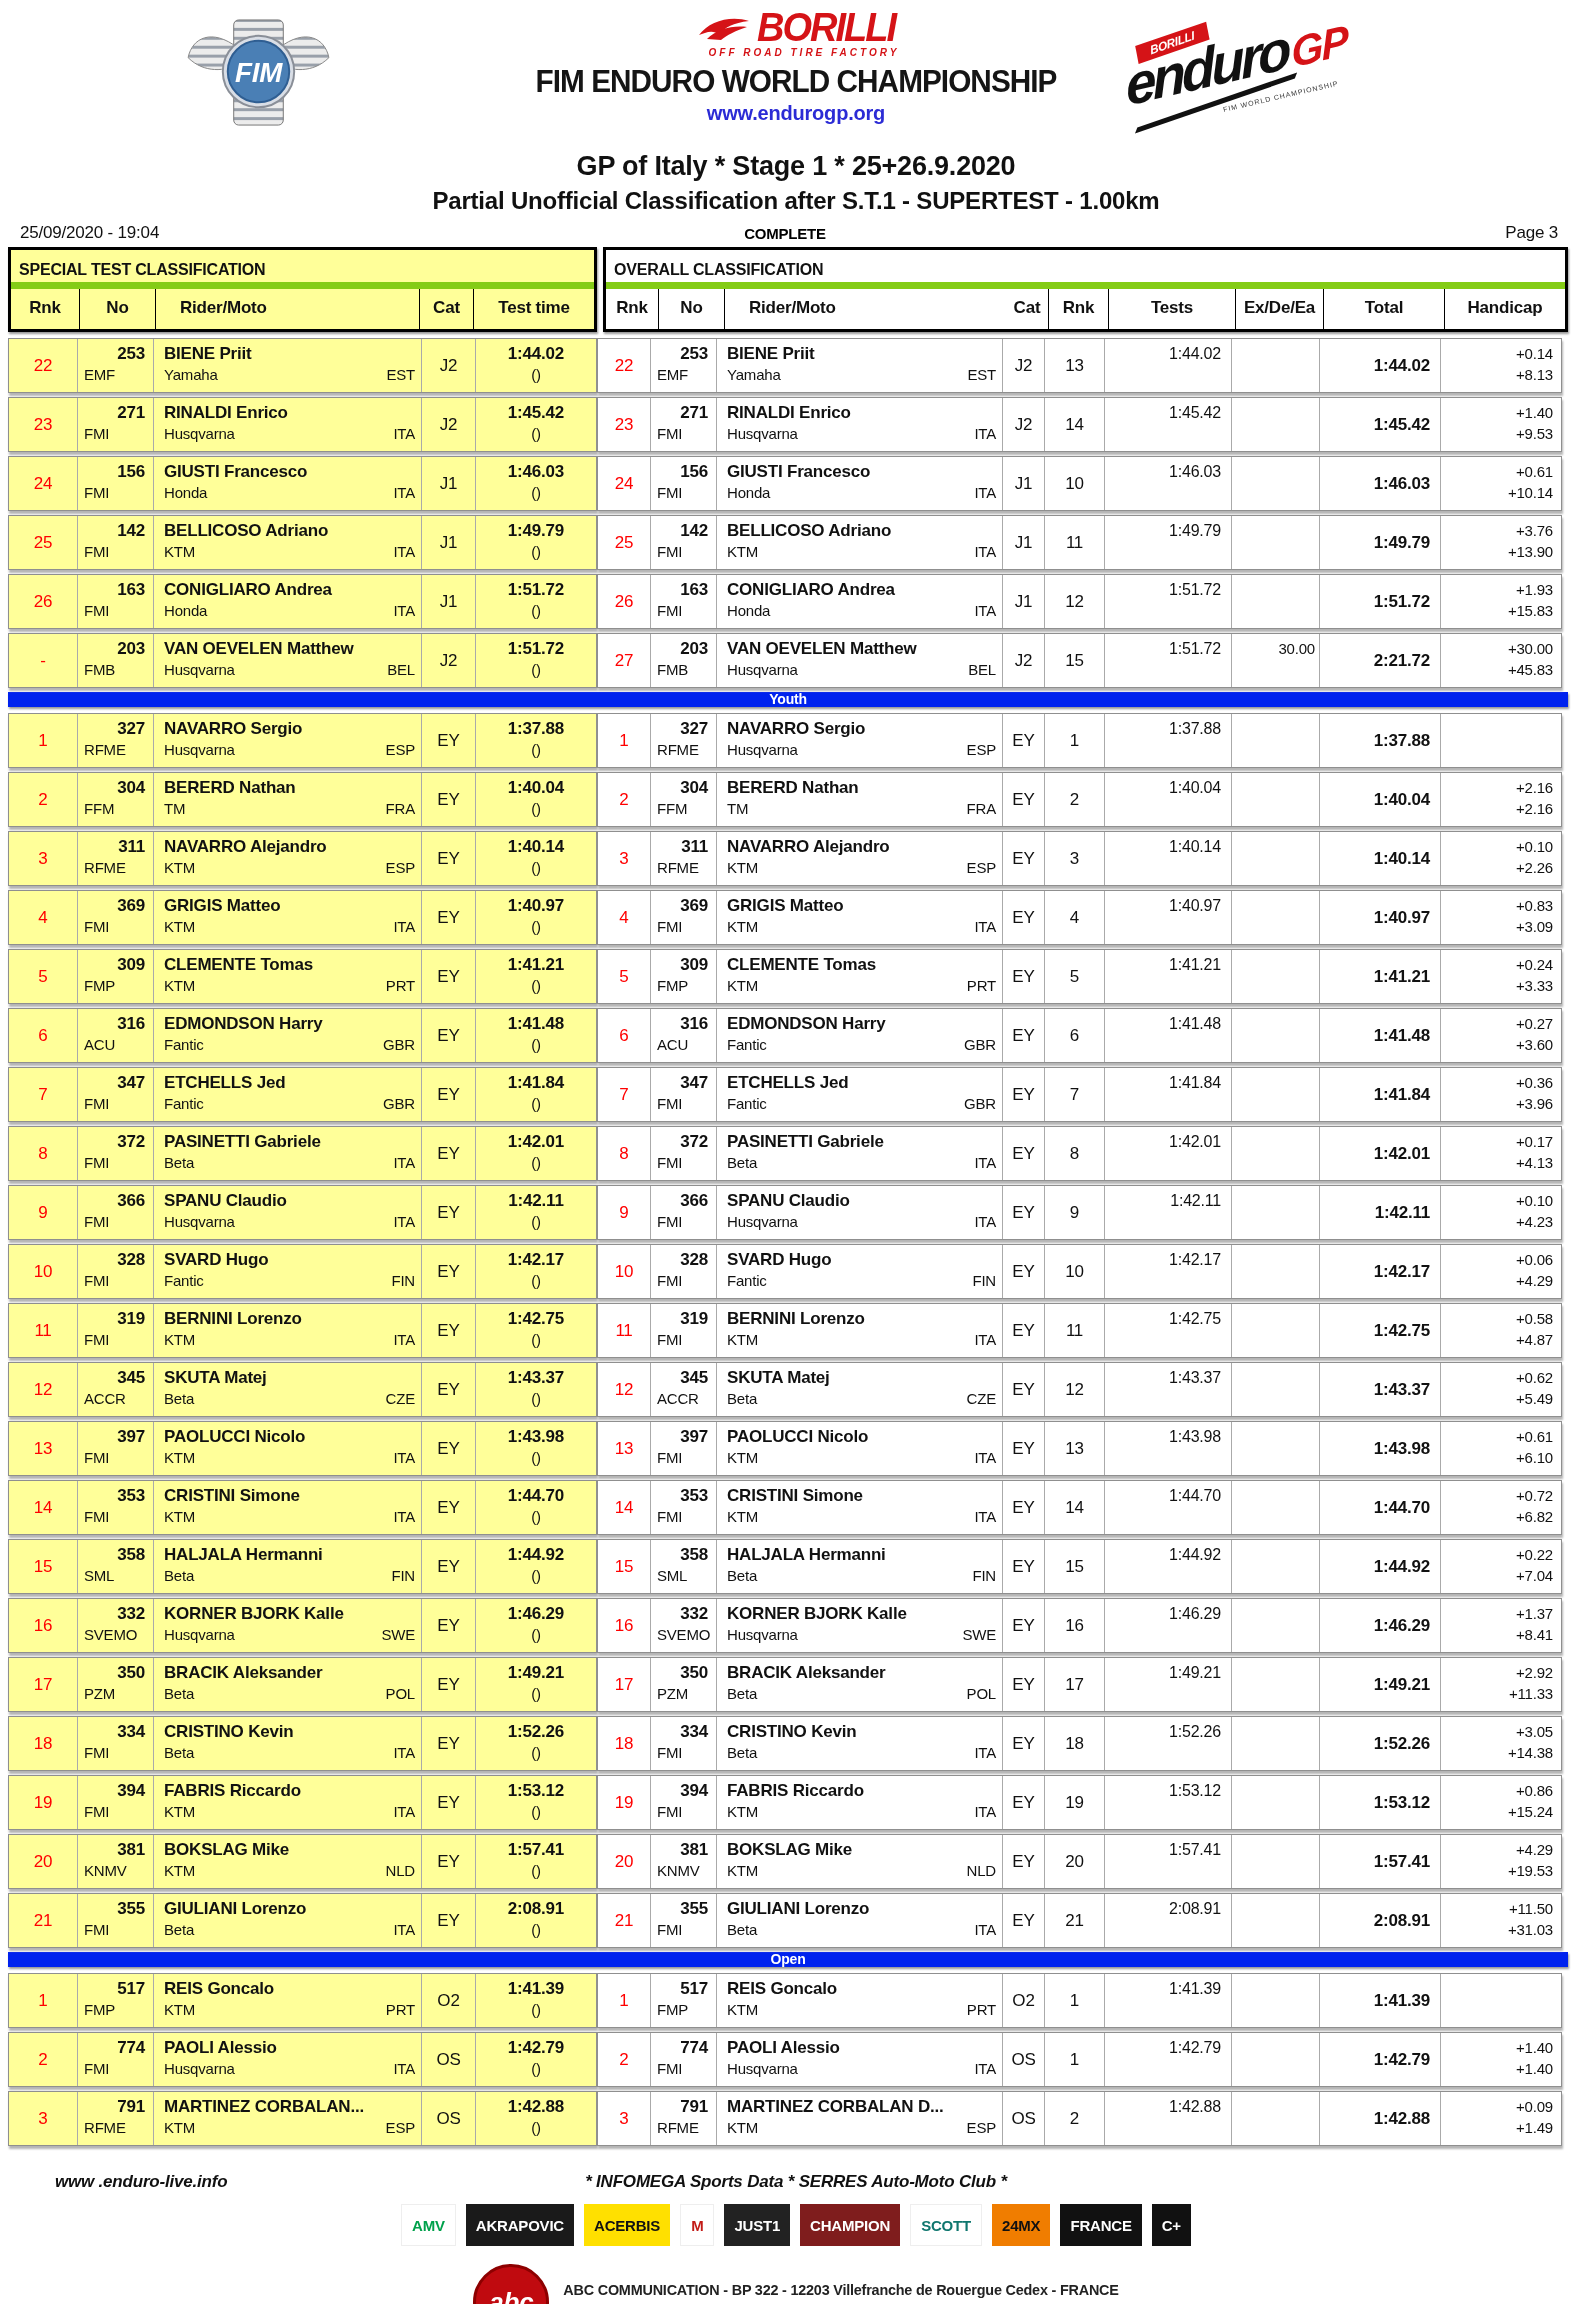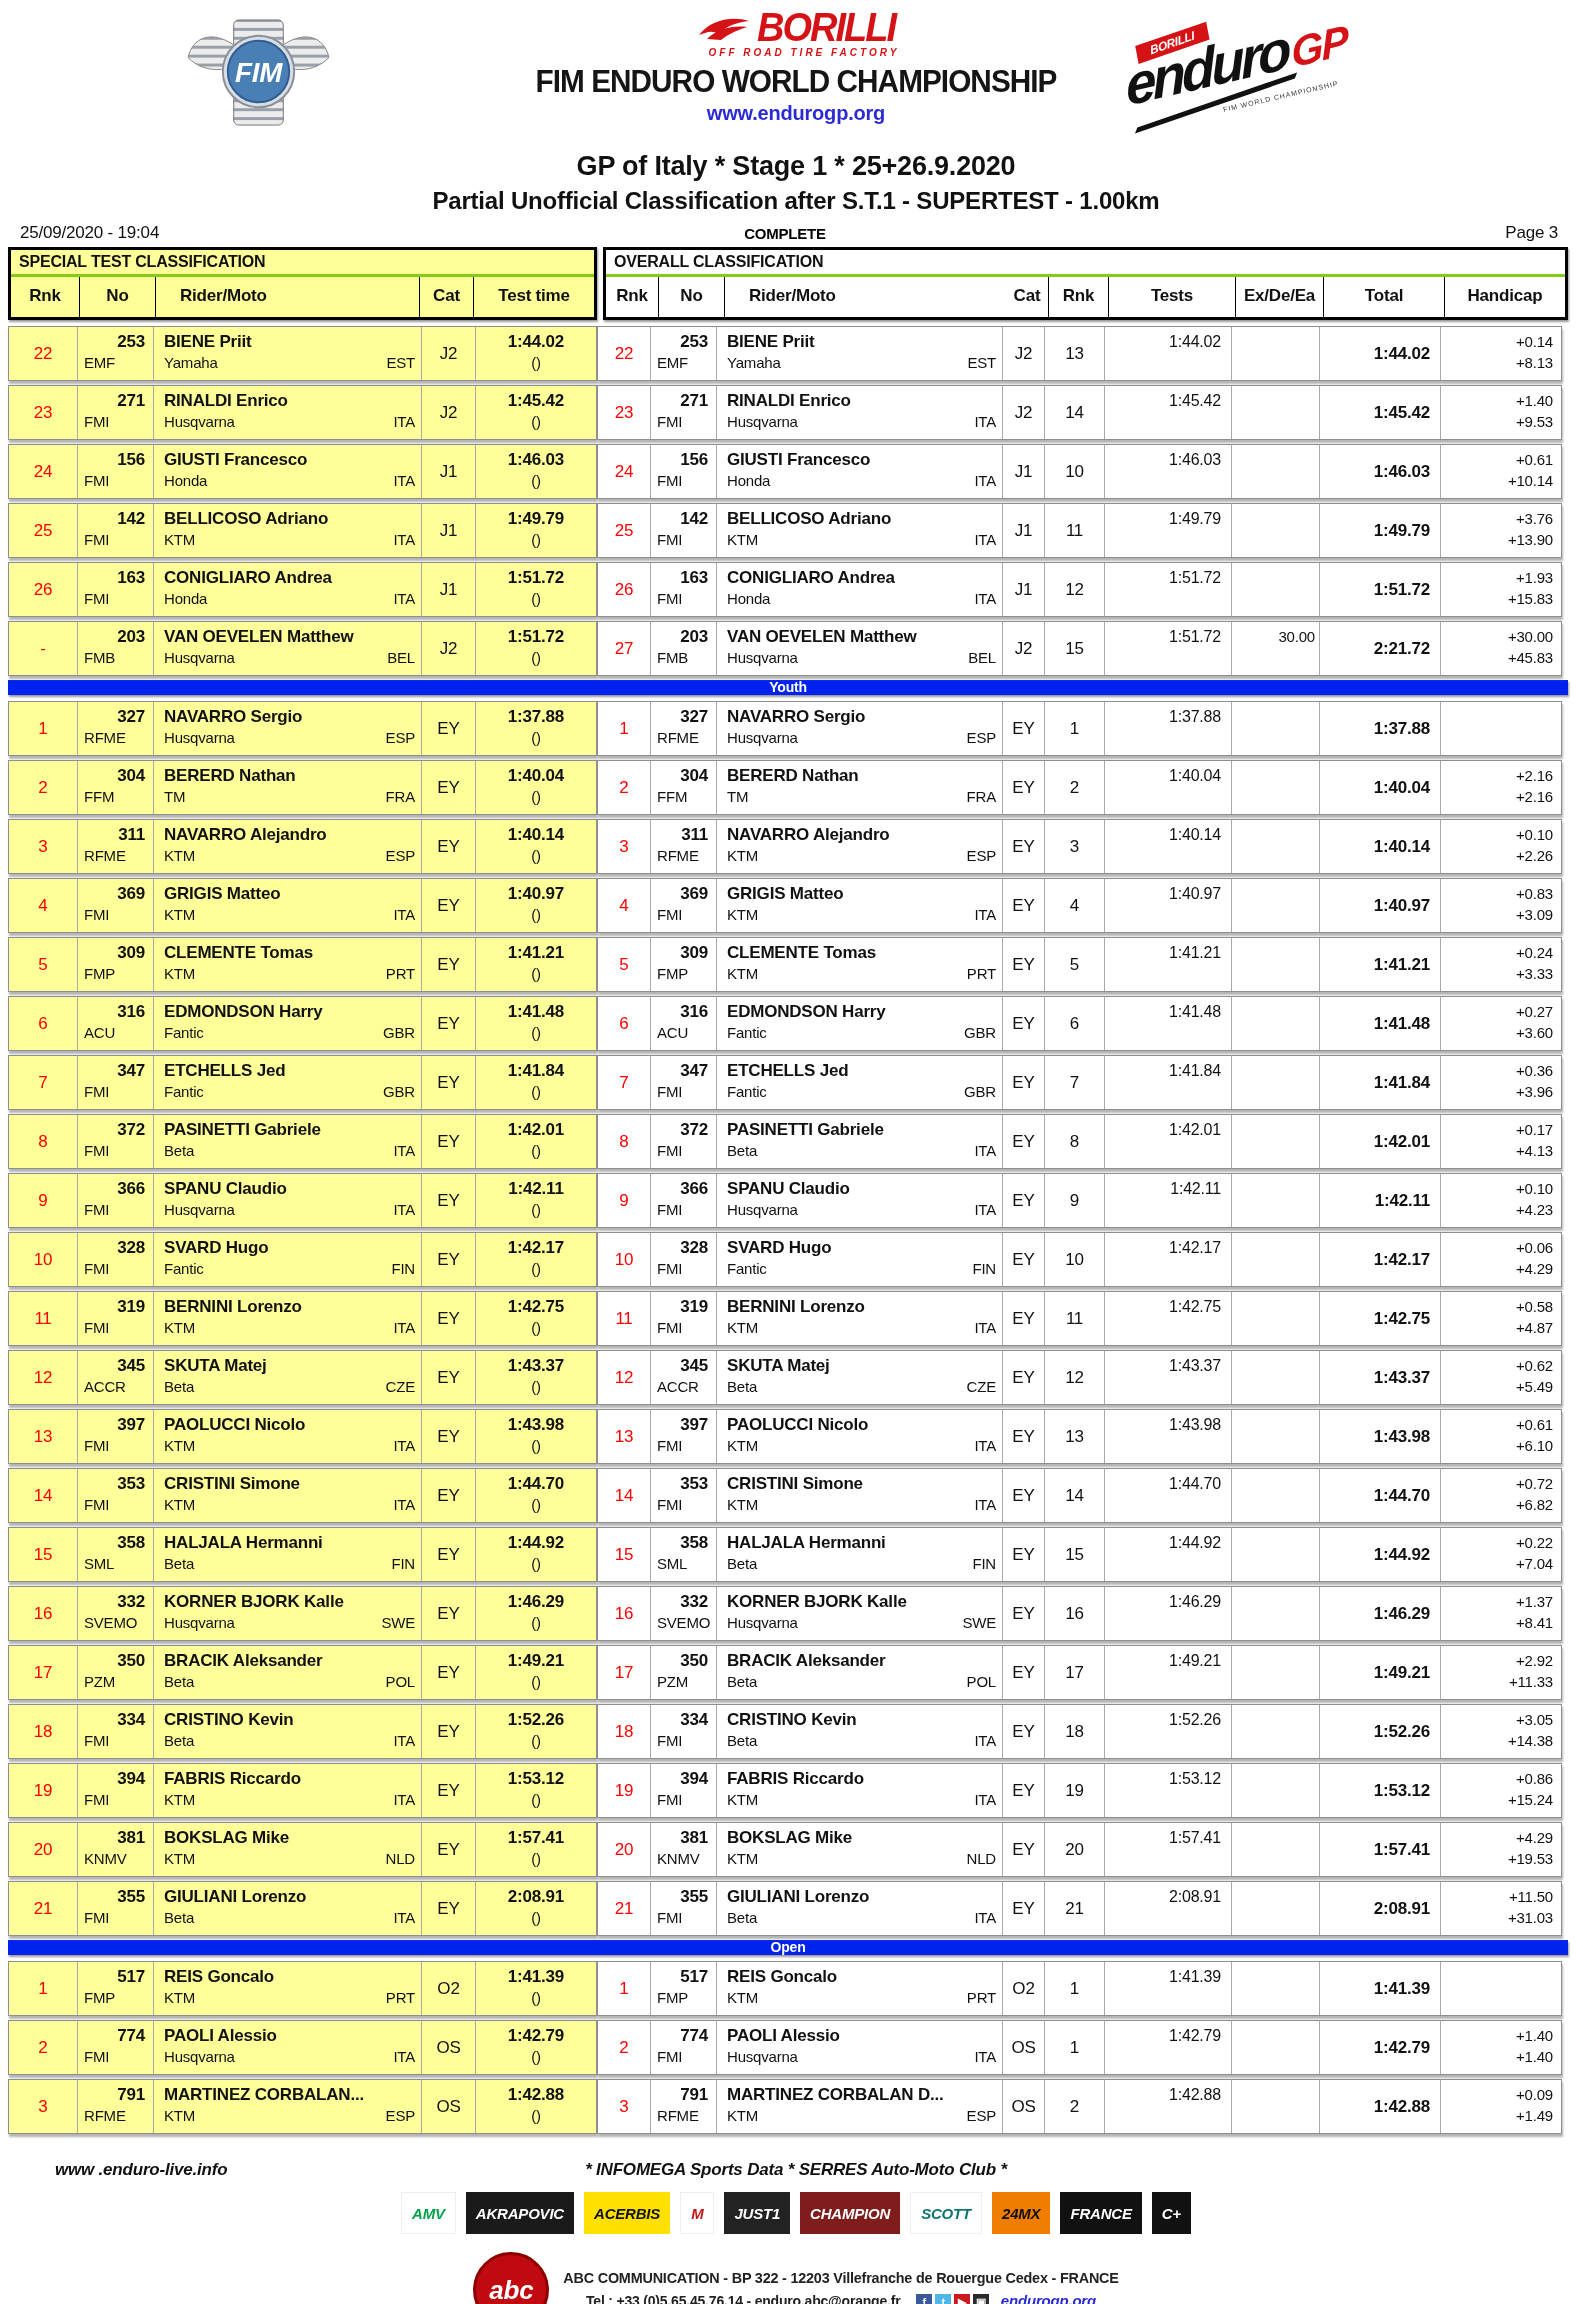--- a/index.html
+++ b/index.html
@@ -27,21 +27,21 @@
   .meta-date{position:absolute;left:12px;top:0;}
   .meta-status{position:absolute;left:0;right:0;top:2px;text-align:center;color:#000000;font-weight:bold;font-size:15px;}
   .meta-page{position:absolute;right:4px;top:0;}
 
   
   .tbl{position:relative;margin-left:8px;width:1560px;}
   .grp-l{width:589px;background:#ffff99;}
   .grp-r{width:965px;background:#fff;}
   .hdrblock{display:flex;gap:6px;}
   .hblk{border:3px solid #000;box-sizing:border-box;box-shadow:1px 2px 2px #999;}
-  .hblk .sec-title{height:24px;line-height:24px;font-weight:bold;font-size:16px;padding-left:8px;border-bottom:3px solid #84cc16;}
+  .hblk .sec-title{height:24px;line-height:24px;font-weight:bold;font-size:16px;padding-left:8px;border-bottom:7px solid #84cc16;margin-top:8px;}
   .colhdr{display:flex;height:40px;}
   .colhdr .hc{box-sizing:border-box;font-weight:bold;font-size:17px;line-height:38px;text-align:center;border-left:1px solid #000;}
   .colhdr .hc:first-child{border-left:none;}
   .colhdr .hc.left{text-align:left;padding-left:24px;}
 
   .rows{margin-top:6px;}
   .trow{display:flex;gap:0;height:55px;margin-bottom:4px;}
   .rgrpbox{display:flex;box-sizing:border-box;border:1px solid #8f8f8f;box-shadow:1px 3px 2px #b5b5b5;}
   .cell{box-sizing:border-box;border-left:1px solid #aaa;overflow:hidden;}
   .cell:first-child{border-left:none;}
@@ -72,21 +72,21 @@
   .o-hc .l1{font-weight:normal;text-align:right;padding-right:8px;font-size:15px;}
   .o-hc .l2{justify-content:flex-end;padding-right:8px;font-size:15px;}
 
   .sep{height:15px;line-height:15px;background:#0022ee;color:#fff;font-weight:bold;font-size:14px;text-align:center;margin:2px 0 6px 0;box-shadow:1px 2px 2px #999;}
 
   
   .foot{position:relative;margin-top:26px;height:149px;}
   .foot-left{position:absolute;left:55px;top:0;font-weight:bold;font-style:italic;font-size:17px;}
   .foot-credits{position:absolute;left:0;right:0;top:0;text-align:center;font-weight:bold;font-style:italic;font-size:17px;}
   .sponsors{position:absolute;left:0;right:0;top:32px;display:flex;justify-content:center;align-items:center;gap:10px;}
-  .sp{height:42px;display:flex;align-items:center;justify-content:center;font-weight:900;font-style:italic;font-size:15px;padding:0 10px;box-sizing:border-box;}
+  .sp{height:42px;display:flex;align-items:center;justify-content:center;font-weight:900;font-size:15px;padding:0 10px;box-sizing:border-box;}
   .abc-row{position:absolute;left:0;right:0;top:92px;display:flex;justify-content:center;align-items:center;gap:14px;}
   .abc-circle{width:70px;height:70px;border-radius:50%;background:#c00a0f;border:3px solid #8d0000;color:#fff;font-weight:900;font-style:italic;font-size:26px;display:flex;align-items:center;justify-content:center;}
   .abc-text{text-align:center;}
   .abc-l1{font-weight:bold;font-size:14.4px;color:#222;}
   .abc-l2{font-weight:bold;font-size:14px;color:#222;margin-top:6px;}
   .socials{display:inline-flex;gap:3px;vertical-align:middle;margin-left:12px;}
   .soc{width:16px;height:16px;color:#fff;font-size:11px;font-weight:bold;display:flex;align-items:center;justify-content:center;}
   .egp-link{color:#2b2bd5;font-weight:bold;font-style:italic;font-size:15px;margin-left:8px;}
 </style>
 </head>

